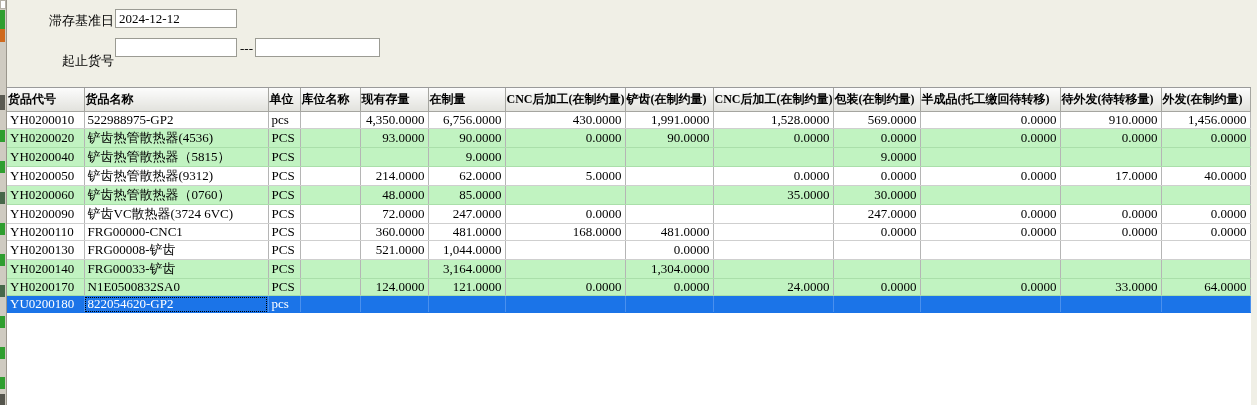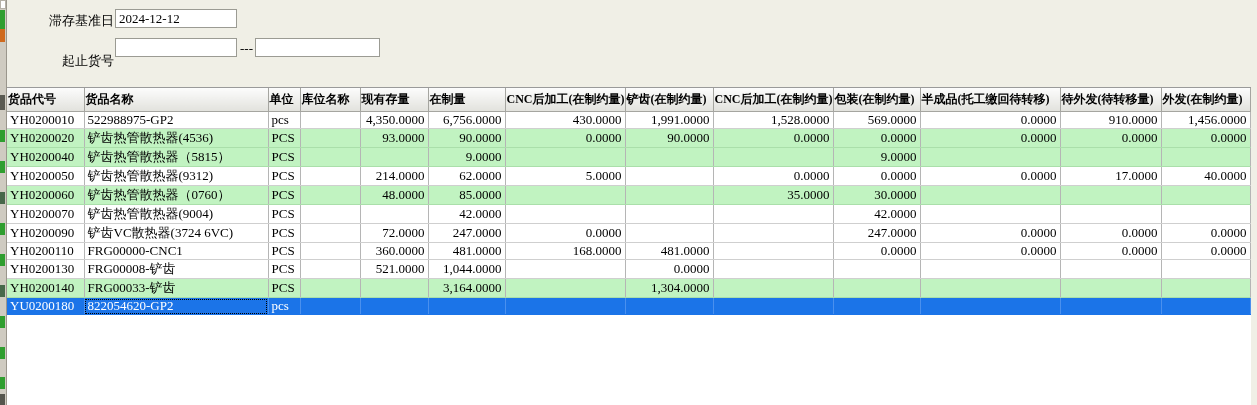--- a/index.html
+++ b/index.html
@@ -177,35 +177,20 @@
           <td class="num">85.0000</td>
           <td class="num"></td>
           <td class="num"></td>
           <td class="num">35.0000</td>
           <td class="num">30.0000</td>
           <td class="num"></td>
           <td class="num"></td>
           <td class="num"></td>
         </tr>
         <tr>
-          <td class="left">YH0200070</td>
-          <td class="left">铲齿热管散热器(9004)</td>
-          <td class="left">PCS</td>
-          <td class="left"></td>
-          <td class="num"></td>
-          <td class="num">42.0000</td>
-          <td class="num"></td>
-          <td class="num"></td>
-          <td class="num"></td>
-          <td class="num">42.0000</td>
-          <td class="num"></td>
-          <td class="num"></td>
-          <td class="num"></td>
-        </tr>
-        <tr>
           <td class="left">YH0200090</td>
           <td class="left">铲齿VC散热器(3724 6VC)</td>
           <td class="left">PCS</td>
           <td class="left"></td>
           <td class="num">72.0000</td>
           <td class="num">247.0000</td>
           <td class="num">0.0000</td>
           <td class="num"></td>
           <td class="num"></td>
           <td class="num">247.0000</td>
@@ -251,20 +236,35 @@
           <td class="num"></td>
           <td class="num">3,164.0000</td>
           <td class="num"></td>
           <td class="num">1,304.0000</td>
           <td class="num"></td>
           <td class="num"></td>
           <td class="num"></td>
           <td class="num"></td>
           <td class="num"></td>
         </tr>
+        <tr class="alt">
+          <td class="left">YH0200170</td>
+          <td class="left">N1E0500832SA0</td>
+          <td class="left">PCS</td>
+          <td class="left"></td>
+          <td class="num">124.0000</td>
+          <td class="num">121.0000</td>
+          <td class="num">0.0000</td>
+          <td class="num">0.0000</td>
+          <td class="num">24.0000</td>
+          <td class="num">0.0000</td>
+          <td class="num">0.0000</td>
+          <td class="num">33.0000</td>
+          <td class="num">64.0000</td>
+        </tr>
         <tr class="sel">
           <td class="left">YU0200180</td>
           <td class="left focus">822054620-GP2</td>
           <td class="left">pcs</td>
           <td class="left"></td>
           <td class="num"></td>
           <td class="num"></td>
           <td class="num"></td>
           <td class="num"></td>
           <td class="num"></td>

